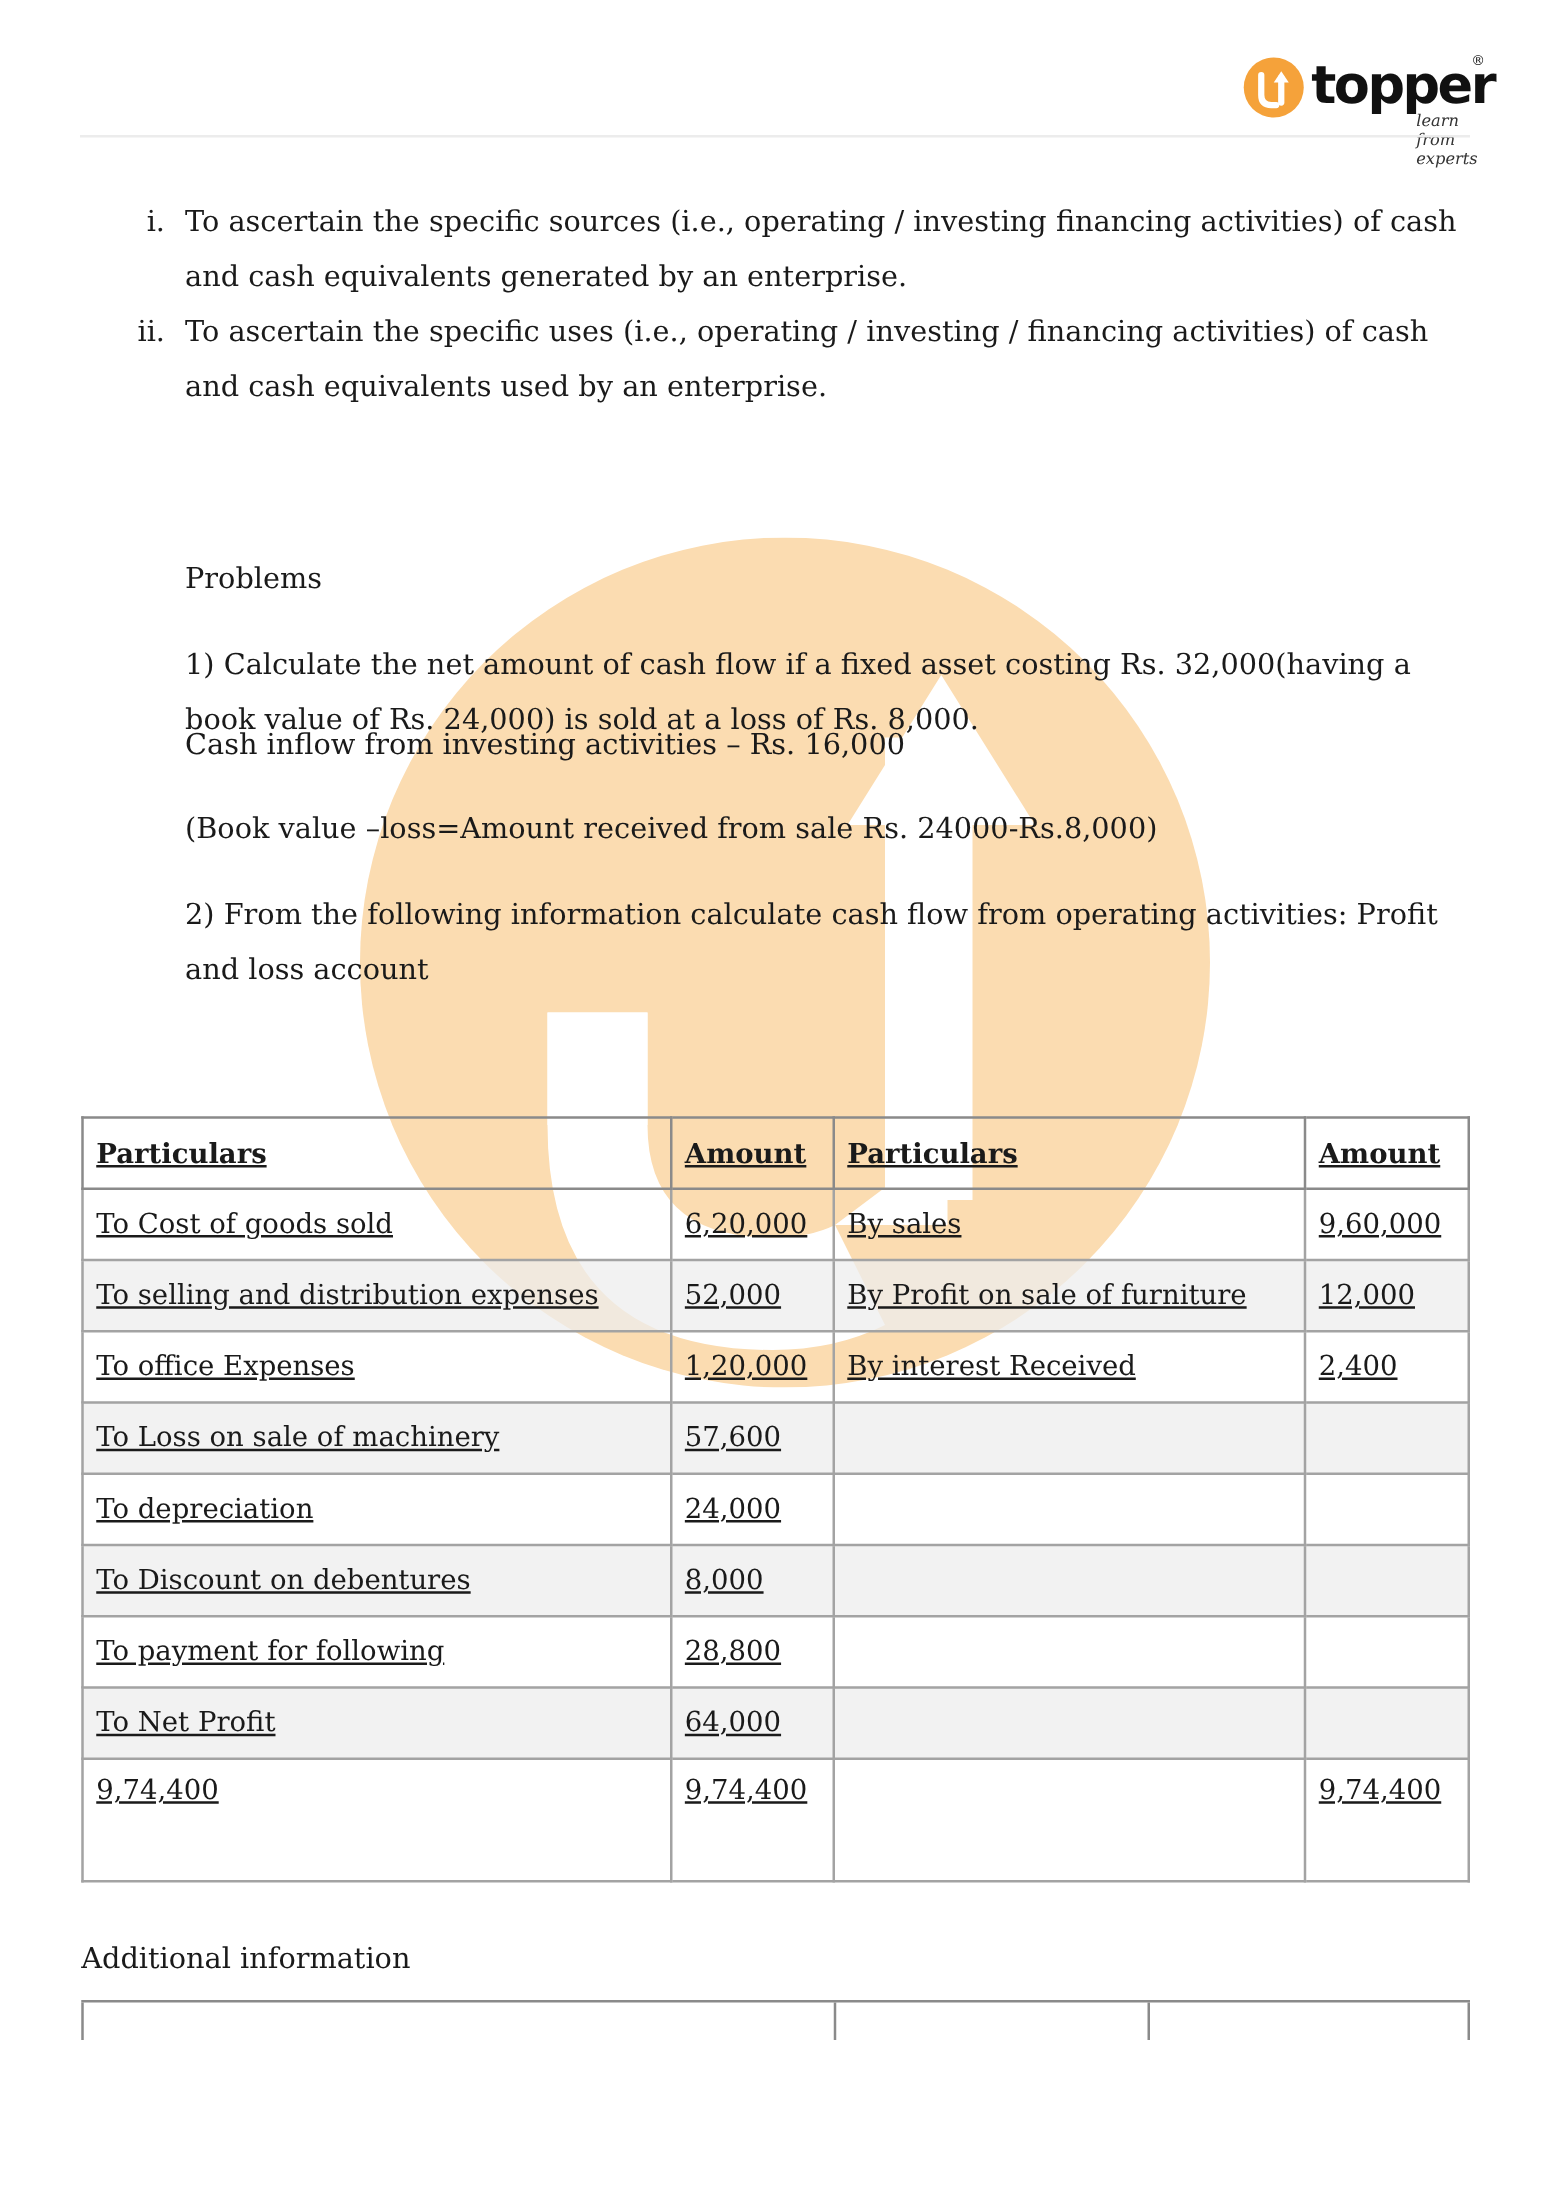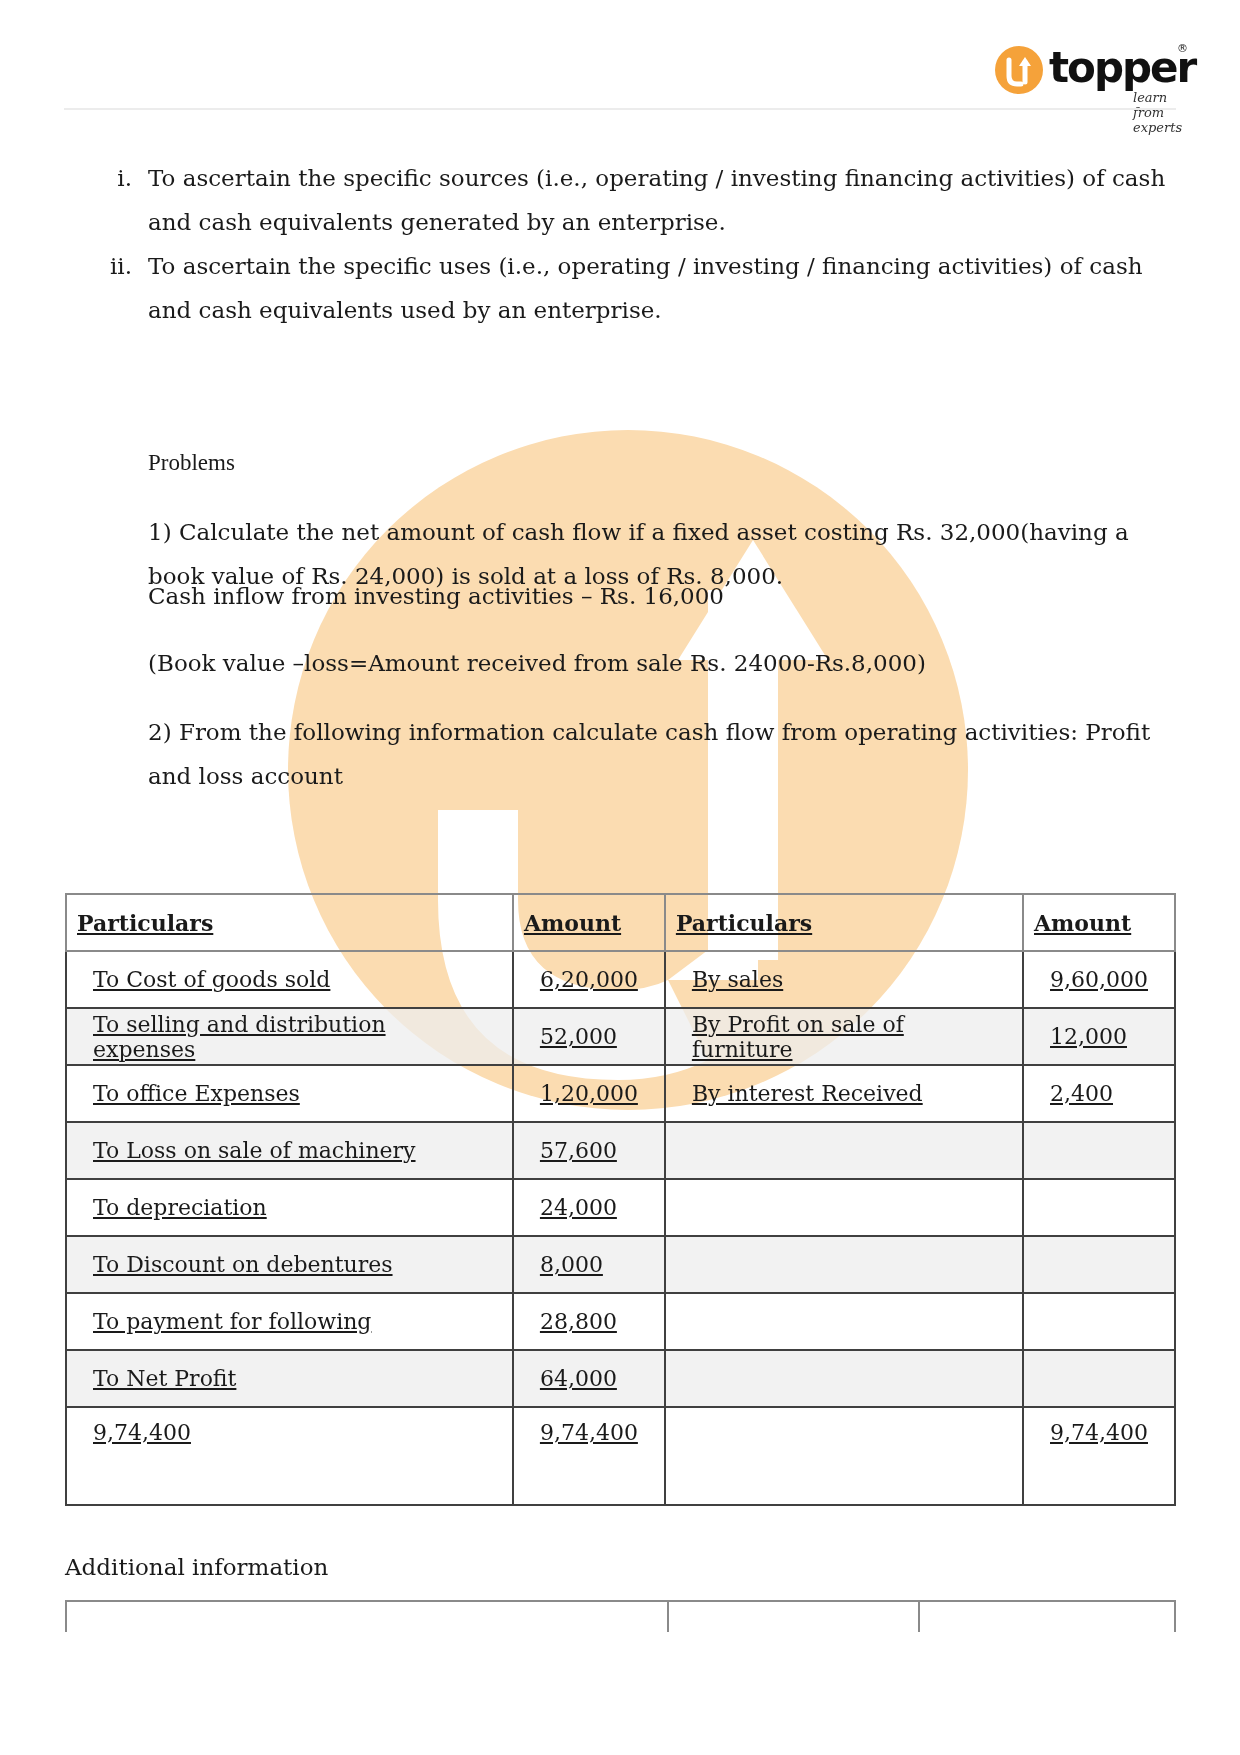--- a/index.html
+++ b/index.html
@@ -38,21 +38,21 @@
   .text { font-size: 23px; line-height: 44px; position: absolute; }
   .list { position: absolute; left: 90px; top: 156px; width: 1100px; }
   .li { position: relative; padding-left: 58px; font-size: 23px; line-height: 44px; width: 1040px; }
   .li .num { position: absolute; left: 0; width: 42px; text-align: right; }
 
   table.pl {
     position: absolute; left: 65px; top: 893px; width: 1111px;
     border-collapse: collapse; font-size: 22px; text-decoration: underline;
   }
   table.pl td {
-    border: 2px solid #404040; padding: 0 26px; height: 55px; vertical-align: middle;
+    border: 2px solid #a3a3a3; padding: 0 10px; height: 55px; vertical-align: middle;
   }
   table.pl tr.alt td { background: rgba(238,238,238,0.75); }
   table.pl tr.total td { height: 84px; vertical-align: top; padding-top: 12px; }
   table.pl th {
     border: 2px solid #8a8a8a; padding: 0 10px; height: 55px; text-align: left; font-weight: bold;
   }
   .c1 { width: 450px; } .c2 { width: 108px; } .c3 { width: 356px; } .c4 { width: 109px; }
 
   .bottom-table {
     position: absolute; left: 65px; top: 1600px; width: 1111px; height: 30px;
@@ -92,21 +92,21 @@
     <div class="li">
       <span class="num">i.</span>
       <span>To ascertain the specific sources (i.e., operating / investing financing activities) of cash and cash equivalents generated by an enterprise.</span>
     </div>
     <div class="li">
       <span class="num">ii.</span>
       <span>To ascertain the specific uses (i.e., operating / investing / financing activities) of cash and cash equivalents used by an enterprise.</span>
     </div>
   </div>
 
-  <div class="text" style="left:148px; top:441px;font-family:Liberation Serif, serif;">Problems</div>
+  <div class="text" style="left:148px; top:441px;">Problems</div>
   <div class="text" style="left:148px; top:510px; width:1030px;">1) Calculate the net amount of cash flow if a fixed asset costing Rs. 32,000(having a book value of Rs. 24,000) is sold at a loss of Rs. 8,000.</div>
   <div class="text" style="left:148px; top:574px;">Cash inflow from investing activities – Rs. 16,000</div>
   <div class="text" style="left:148px; top:641px;">(Book value –loss=Amount received from sale Rs. 24000-Rs.8,000)</div>
   <div class="text" style="left:148px; top:710px; width:1040px;">2) From the following information calculate cash flow from operating activities: Profit and loss account</div>
 
   <table class="pl">
     <tbody>
         <tr>
       <th class="c1">Particulars</th>
       <th class="c2">Amount</th>

